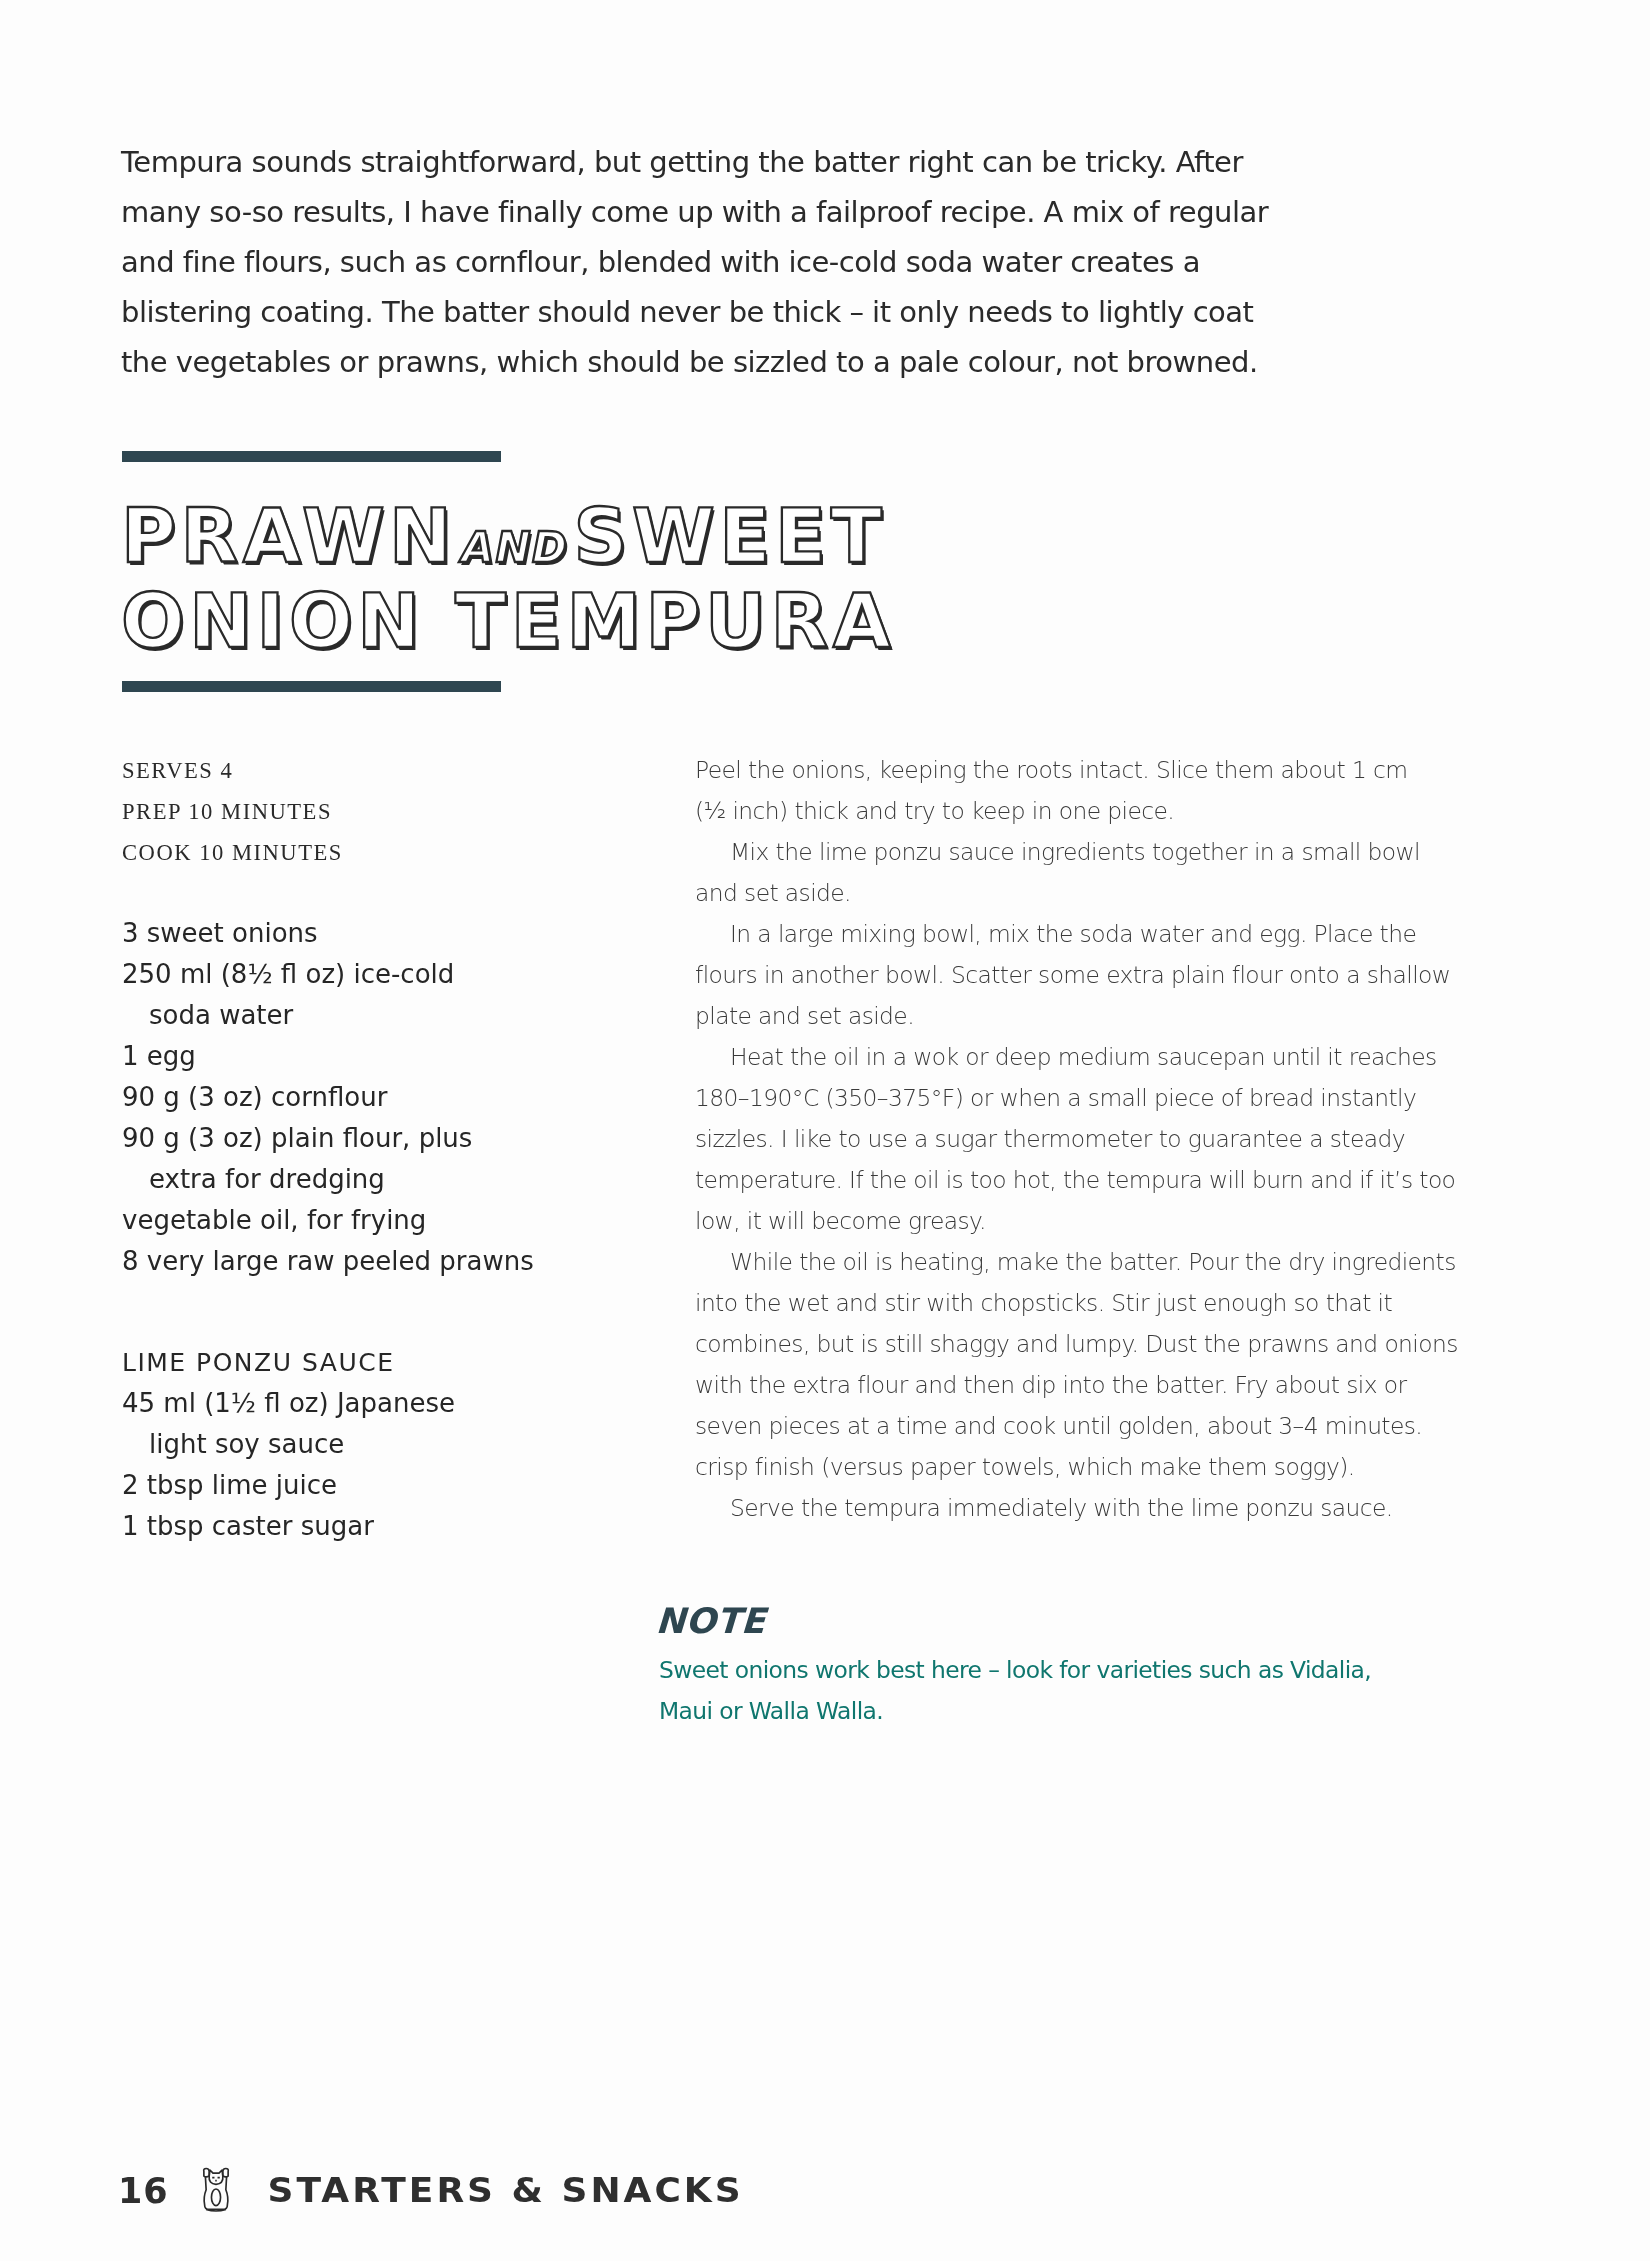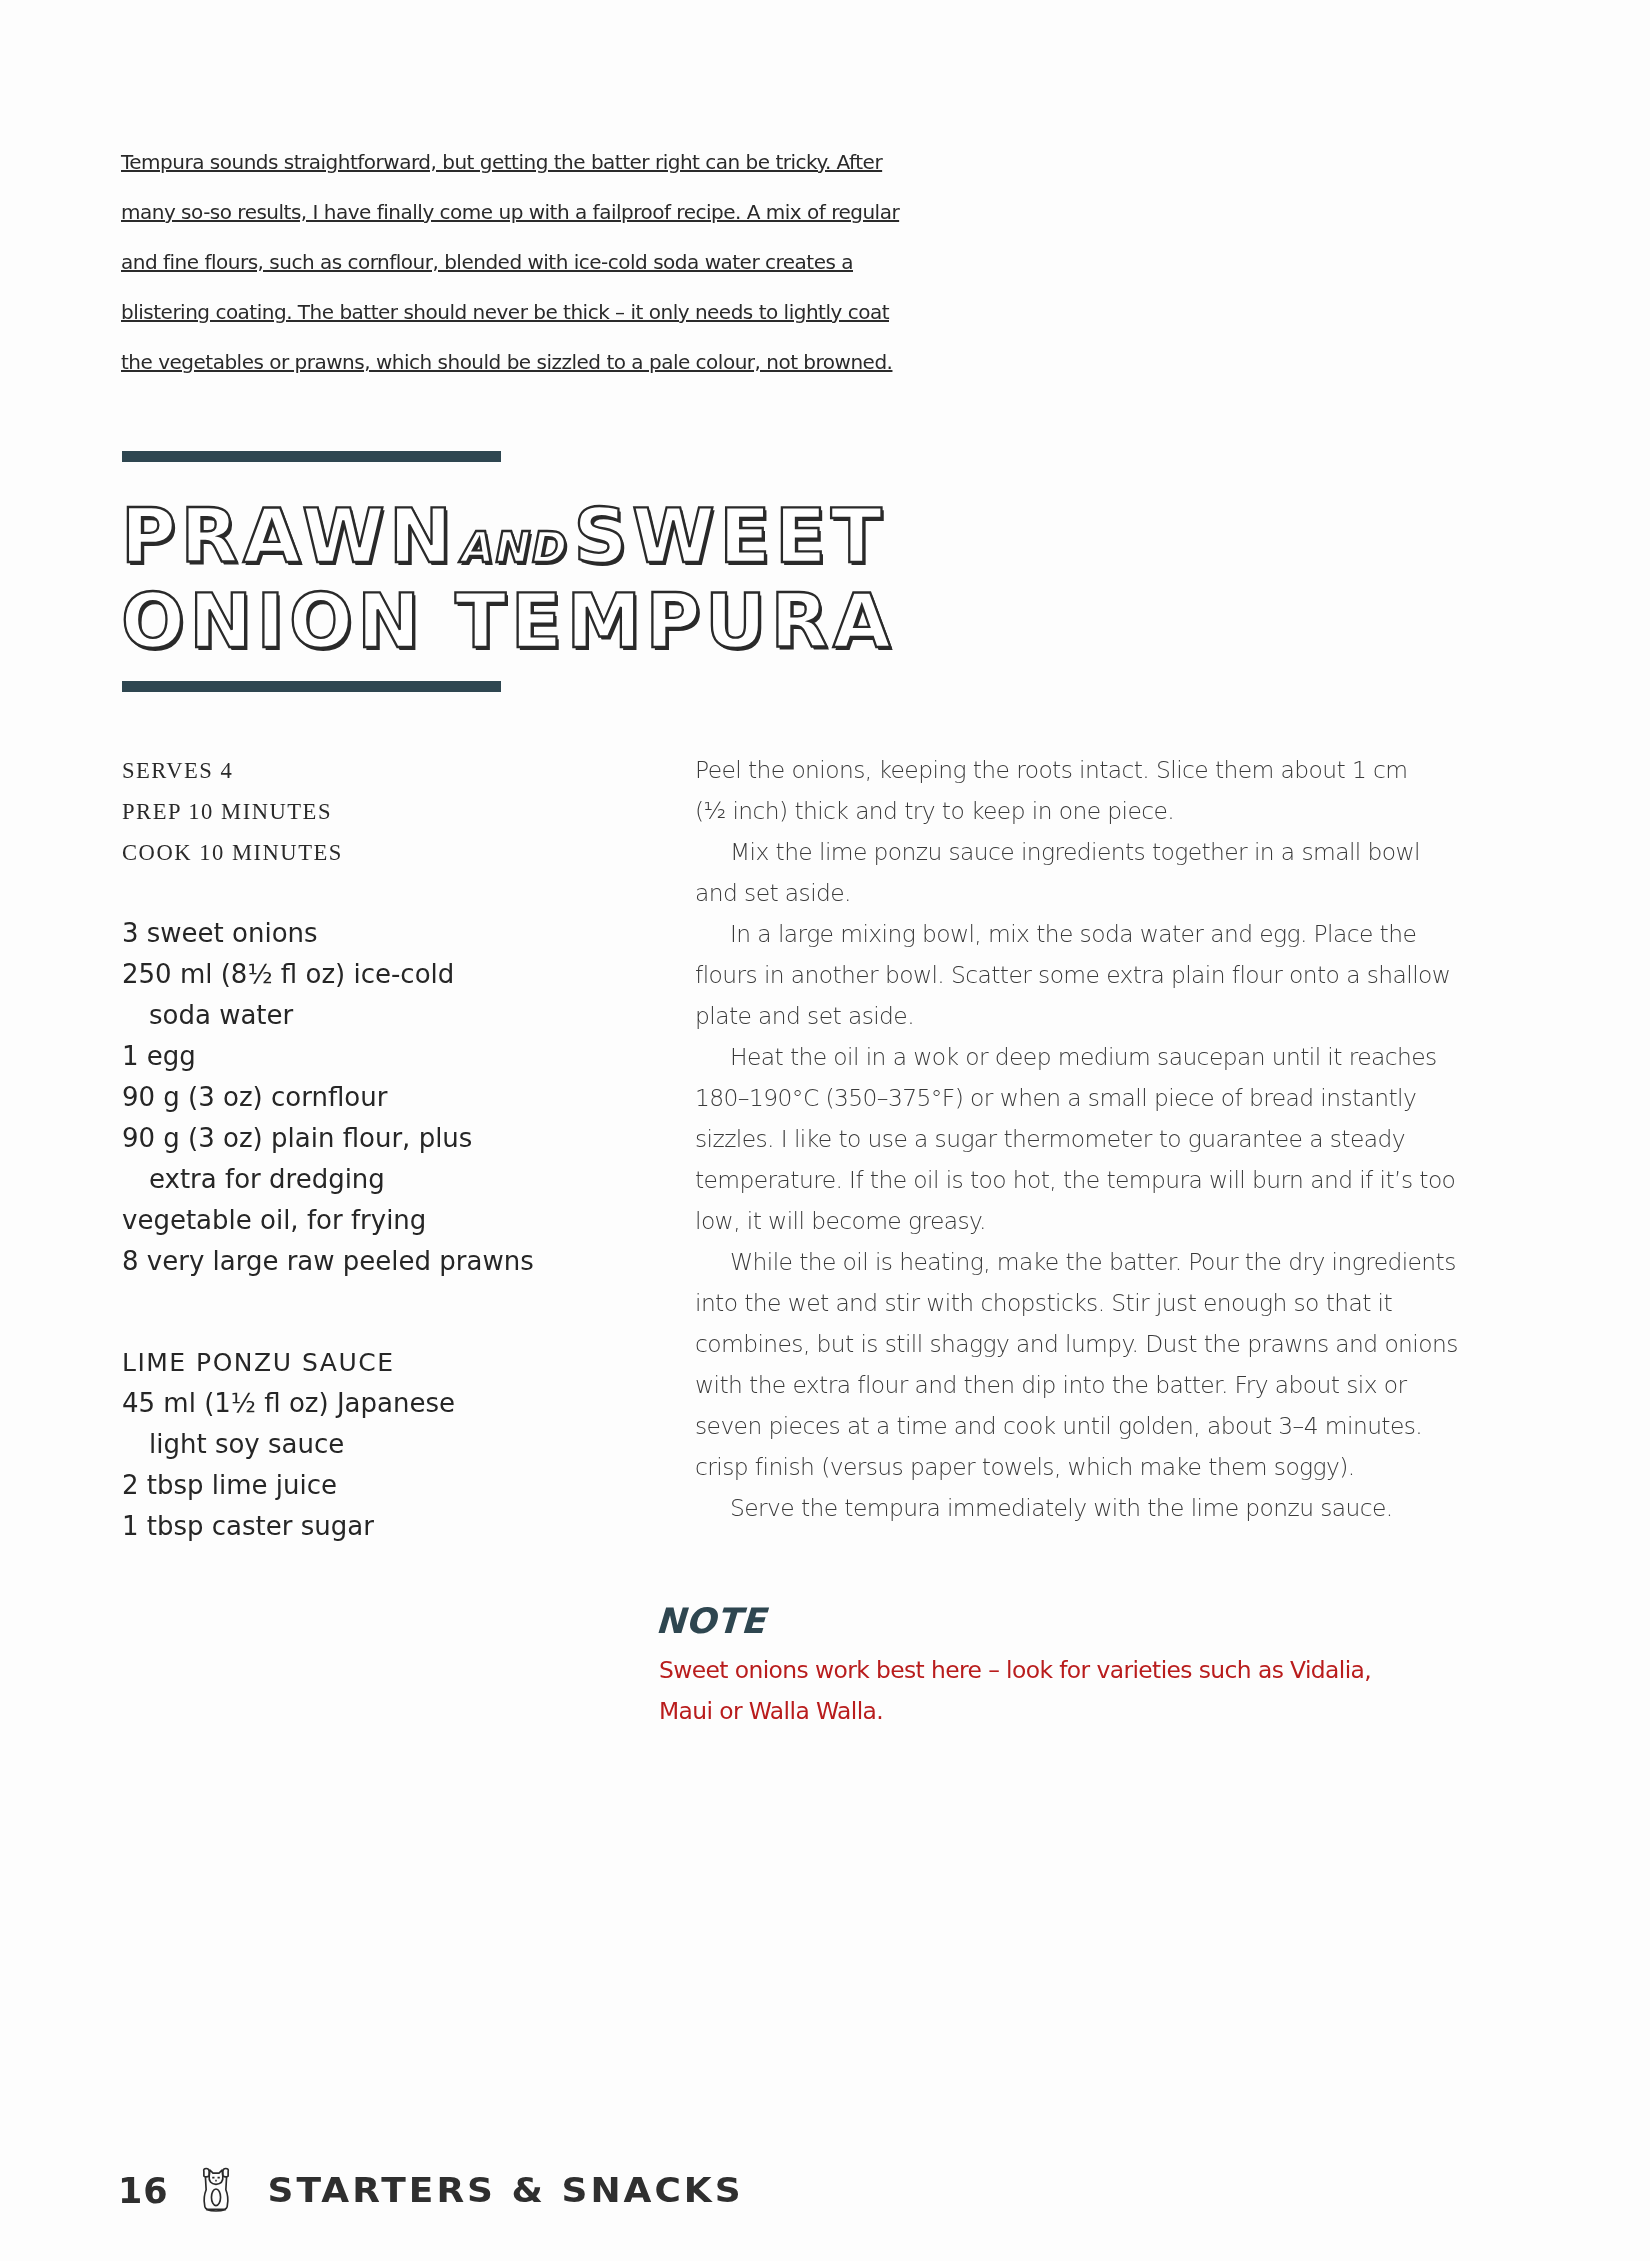--- a/index.html
+++ b/index.html
@@ -7,23 +7,22 @@
       width: 1651px; height: 2261px;
       background: #fdfdfd;
       position: relative;
       overflow: hidden;
       color: #2b2b2b;
       font-family: "DejaVu Sans", sans-serif;
     }
     .intro {
       position: absolute; left: 121px; top: 137px; width: 1175px;
       font-family: "DejaVu Sans", sans-serif;
-      font-size: 20px; line-height: 50px; color: #2a2a2a;
+      font-size: 29px; line-height: 50px; color: #2a2a2a;
       letter-spacing: -0.5px;
-      text-decoration: underline;
     }
     .intro .line { display: block; white-space: nowrap; }
     .rule {
       position: absolute; left: 122px; width: 379px; height: 10.5px;
       background: #2e4650;
     }
     .title {
       position: absolute; left: 121px; width: 904px;
       font-family: "DejaVu Sans", sans-serif;
       font-weight: bold;
@@ -65,21 +64,21 @@
       position: absolute; left: 659px; top: 1602px;
       font-family: "DejaVu Sans", sans-serif;
       font-weight: bold; font-style: italic;
       font-size: 35px; line-height: 38px;
       color: #2e4650; letter-spacing: 0.8px;
       transform: skewX(-6deg);
     }
     .note-body {
       position: absolute; left: 659px; top: 1650px; width: 859px;
       font-family: "DejaVu Sans", sans-serif;
-      font-size: 23.4px; line-height: 41px; color: #b91c1c;
+      font-size: 23.4px; line-height: 41px; color: #0f766e;
       letter-spacing: -0.6px;
     }
     .note-body .line { display: block; white-space: nowrap; }
     .footer {
       position: absolute; left: 118px; top: 2164px; height: 53px;
       display: flex; align-items: center;
     }
     .page-num {
       font-family: "DejaVu Sans", sans-serif; font-weight: bold;
       font-size: 35px; color: #2f2f2f; letter-spacing: 0.8px;

